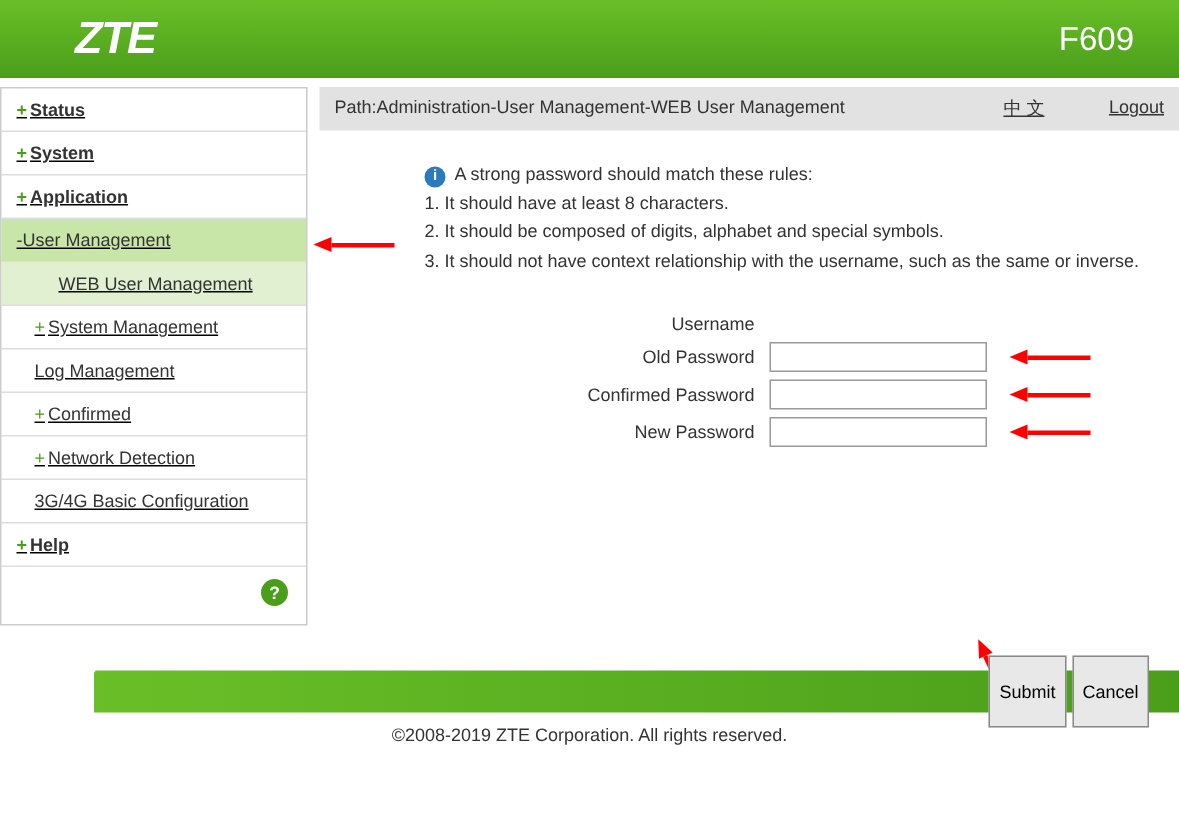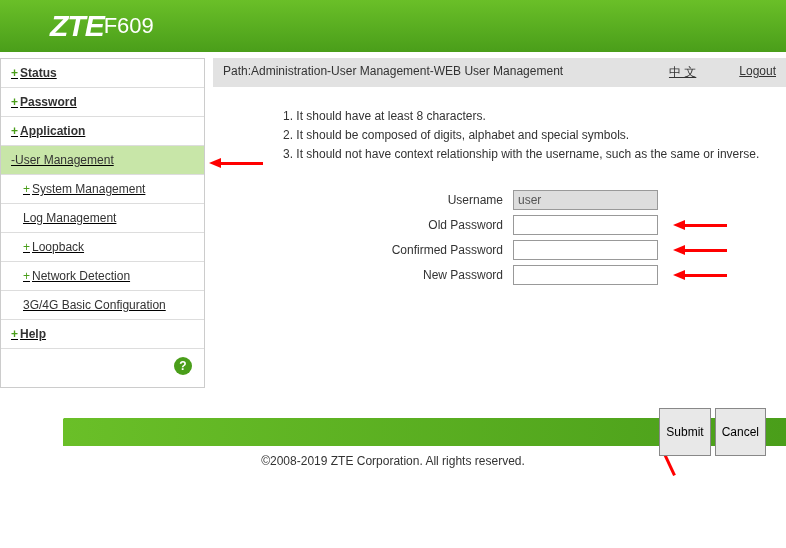--- a/index.html
+++ b/index.html
@@ -1,17 +1,17 @@
 <!DOCTYPE html>
 <html><head>
 <meta charset="utf-8">
 <style>
 * { box-sizing: border-box; margin: 0; padding: 0; }
 body { font-family: Verdana, Arial, sans-serif; font-size: 12px; background: #fff; width: 786px; }
-.header { background: linear-gradient(to bottom, #6abf28, #4a9e1a); height: 52px; display: flex; align-items: center; justify-content: flex-start; padding: 0 30px 0 50px; }
+.header { background: linear-gradient(to bottom, #6abf28, #4a9e1a); height: 52px; display: flex; align-items: center; justify-content: space-between; padding: 0 30px 0 50px; }
 .logo { color: #fff; font-size: 30px; font-weight: bold; font-style: italic; letter-spacing: -1px; }
 .model { color: #fff; font-size: 22px; font-weight: normal; }
 .main { display: flex; margin-top: 6px; }
 .sidebar { width: 205px; border: 1px solid #ccc; background: #fff; text-decoration: underline; }
 .sidebar-item { padding: 7px 10px; border-bottom: 1px solid #ddd; cursor: pointer; color: #333; }
 .sidebar-item.top { font-weight: bold; color: #333; }
 .sidebar-item.top .plus { color: #4a9e1a; font-weight: bold; margin-right: 2px; }
 .sidebar-item.active-section { background: #4a9e1a; color: #fff; font-weight: bold; }
 .sidebar-item.active-section .plus { color: #fff; }
 .sidebar-item.sub { background: #c8e6a8; }
@@ -48,49 +48,50 @@
 <div class="wrapper">
 
 <div class="header">
   <div class="logo">ZTE</div>
   <div class="model">F609</div>
 </div>
 
 <div class="main">
   <div class="sidebar">
     <div class="sidebar-item top"><span class="plus">+</span><span>Status</span></div>
-    <div class="sidebar-item top"><span class="plus">+</span><span>Password</span></div>
+    <div class="sidebar-item top"><span class="plus">+</span><span>System</span></div>
     <div class="sidebar-item top"><span class="plus">+</span><span>Application</span></div>
     <div class="sidebar-item sub"><span>-User Management</span></div>
+    <div class="sidebar-item subsub"><span>WEB User Management</span></div>
     <div class="sidebar-item sub-plain"><span class="plus">+</span><span>System Management</span></div>
     <div class="sidebar-item sub-plain"><span>Log Management</span></div>
-    <div class="sidebar-item sub-plain"><span class="plus">+</span><span>Loopback</span></div>
+    <div class="sidebar-item sub-plain"><span class="plus">+</span><span>Confirmed</span></div>
     <div class="sidebar-item sub-plain"><span class="plus">+</span><span>Network Detection</span></div>
     <div class="sidebar-item sub-plain"><span>3G/4G Basic Configuration</span></div>
     <div class="sidebar-item top"><span class="plus">+</span><span>Help</span></div>
     <div class="help-badge"><span>?</span></div>
   </div>
 
   <div class="content">
     <div class="pathbar">
       <div class="pathbar-left">Path:Administration-User Management-WEB User Management</div>
       <div class="pathbar-right">
         <a>中 文</a>
         <a>Logout</a>
       </div>
     </div>
     <div class="info-block">
+      <div><span class="info-icon">i</span><span>A strong password should match these rules:</span></div>
       <div>1. It should have at least 8 characters.</div>
       <div>2. It should be composed of digits, alphabet and special symbols.</div>
       <div>3. It should not have context relationship with the username, such as the same or inverse.</div>
     </div>
     <div class="form-area">
       <div class="form-row">
         <div class="form-label">Username</div>
-        <input class="form-input" disabled="" value="user" style="">
       </div>
       <div class="form-row">
         <div class="form-label">Old Password</div>
         <input type="password" class="form-input" style="">
         <span class="arrow-red" style="left:460px"></span>
       </div>
       <div class="form-row">
         <div class="form-label">Confirmed Password</div>
         <input type="password" class="form-input" style="">
         <span class="arrow-red" style="left:460px"></span>

